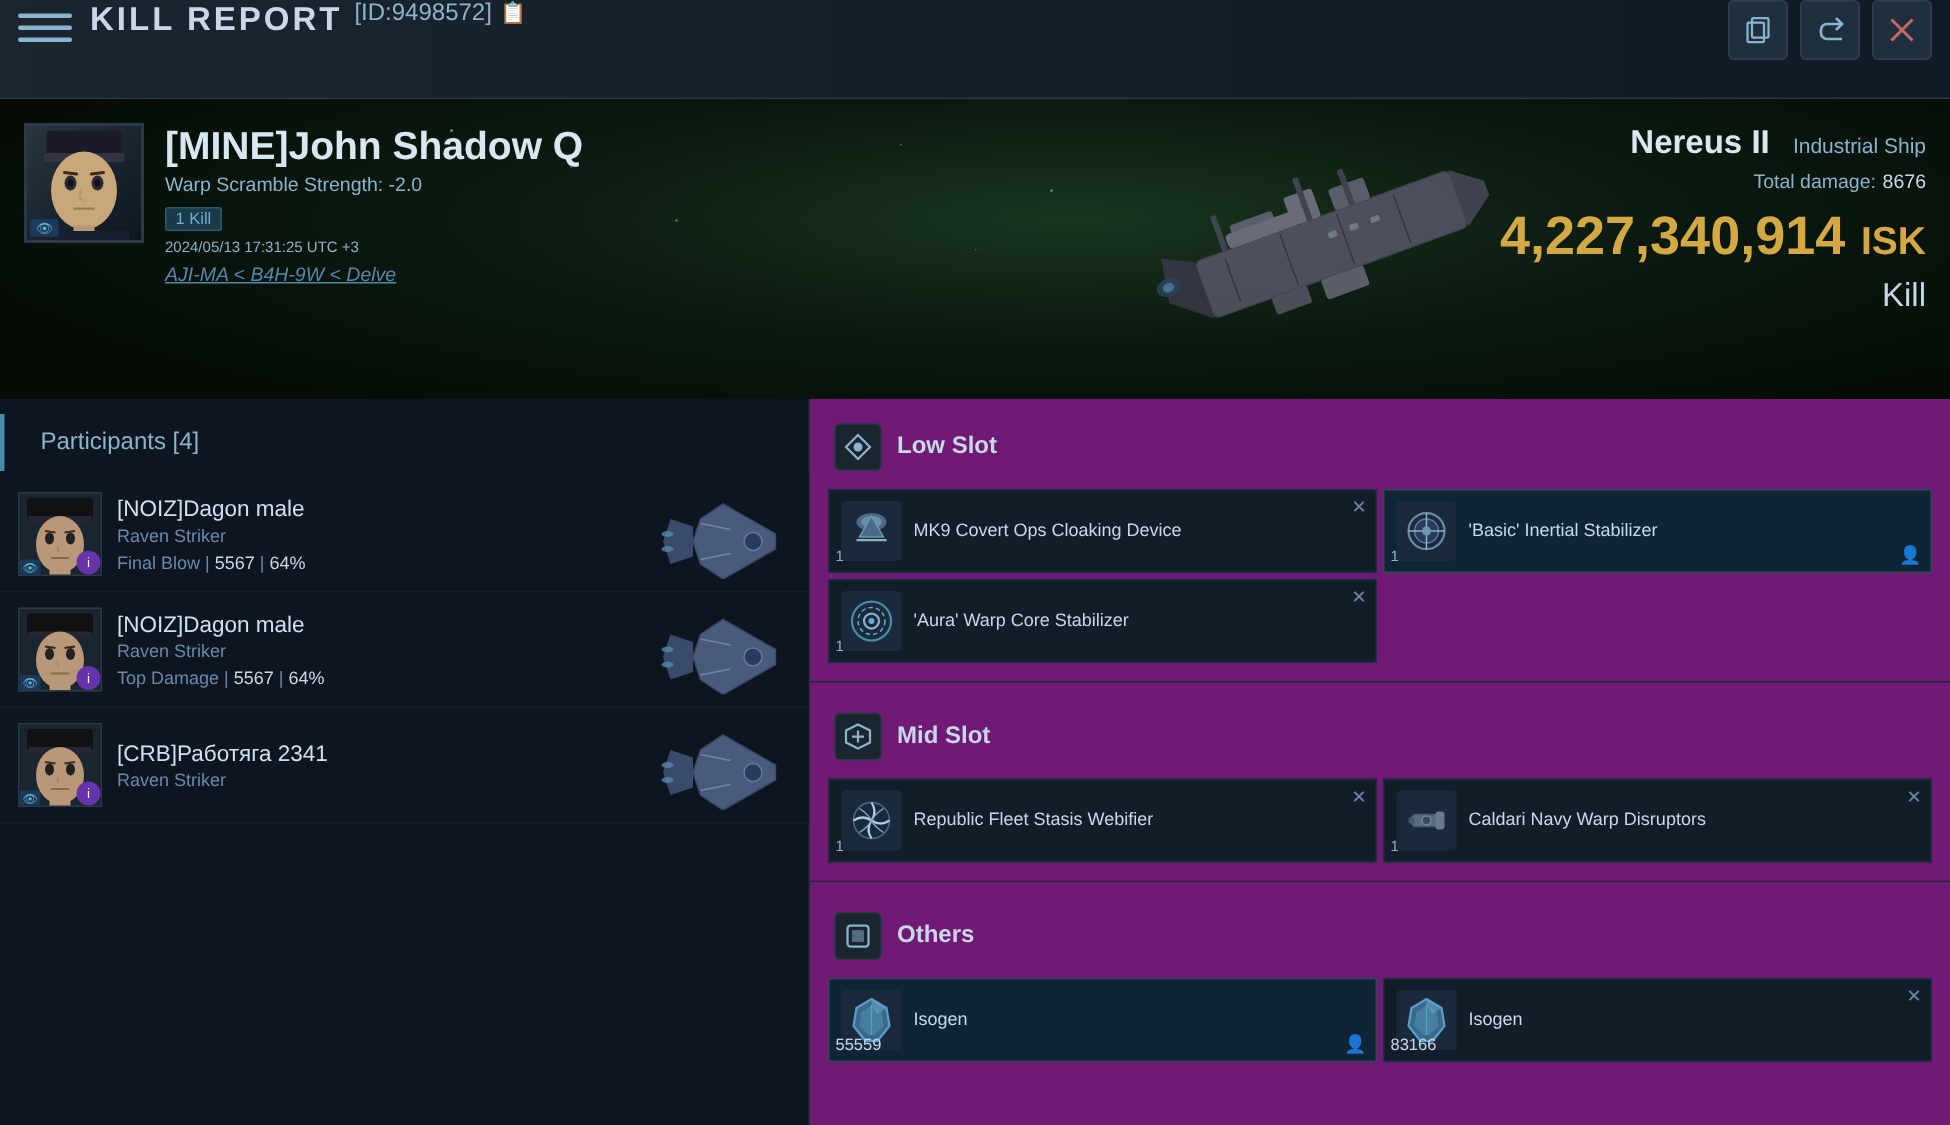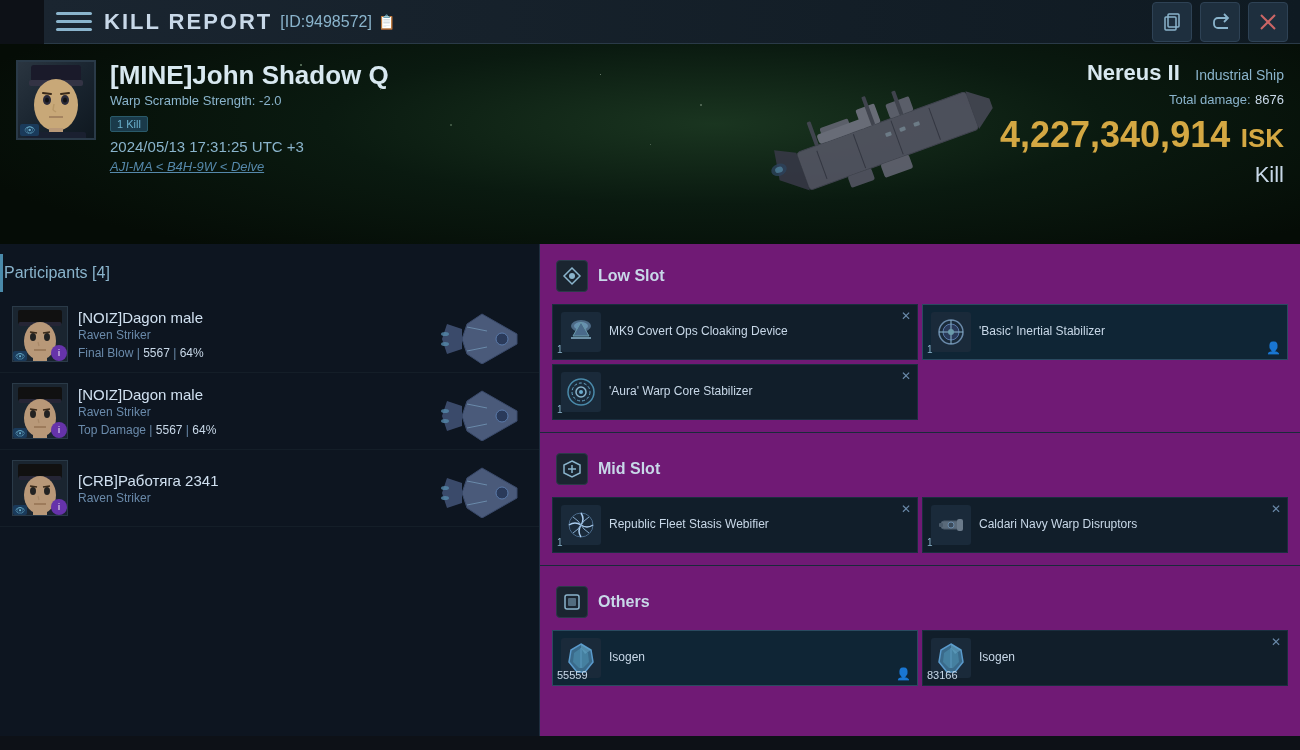--- a/index.html
+++ b/index.html
@@ -9,27 +9,25 @@
       background: #0d1117;
       font-family: 'Segoe UI', Arial, sans-serif;
       color: #c8d0d8;
       overflow: hidden;
       position: relative;
     }
 
     
     .header {
       display: flex;
-      align-items: center;
       background: linear-gradient(to right, #1a2530, #0f1a22);
       border-bottom: 1px solid #2a3a48;
-      height: 44px;
+      height: 66px;
       padding: 0 12px;
       position: relative;
-      margin-left: 44px;
     }
     .hamburger-icon {
       width: 36px;
       height: 36px;
       display: flex;
       flex-direction: column;
       justify-content: center;
       gap: 5px;
       cursor: pointer;
       margin-right: 12px;
@@ -126,21 +124,21 @@
       display: inline-block;
       background: #1a3a4a;
       border: 1px solid #2a5a6a;
       color: #6ab0cc;
       font-size: 11px;
       padding: 1px 6px;
       border-radius: 2px;
       margin-top: 8px;
     }
     .hero-date {
-      font-size: 15px;
+      font-size: 10px;
       color: #8ab4cc;
       margin-top: 6px;
     }
     .hero-location {
       font-size: 13px;
       color: #5588aa;
       margin-top: 4px;
       cursor: pointer;
       text-decoration: underline;
       font-style: italic;
@@ -196,21 +194,21 @@
 
     
     .left-panel {
       width: 540px;
       background: #0d1520;
       border-right: 1px solid #1e2e3e;
       overflow-y: auto;
       flex-shrink: 0;
     }
     .participants-header {
-      padding: 10px 1px;
+      padding: 10px 24px;
       font-size: 16px;
       color: #8ab4cc;
       border-left: 3px solid #4a8aaa;
       margin: 10px 0 4px 0;
     }
     .participant-row {
       display: flex;
       align-items: center;
       padding: 8px 12px;
       border-bottom: 1px solid #141e28;

